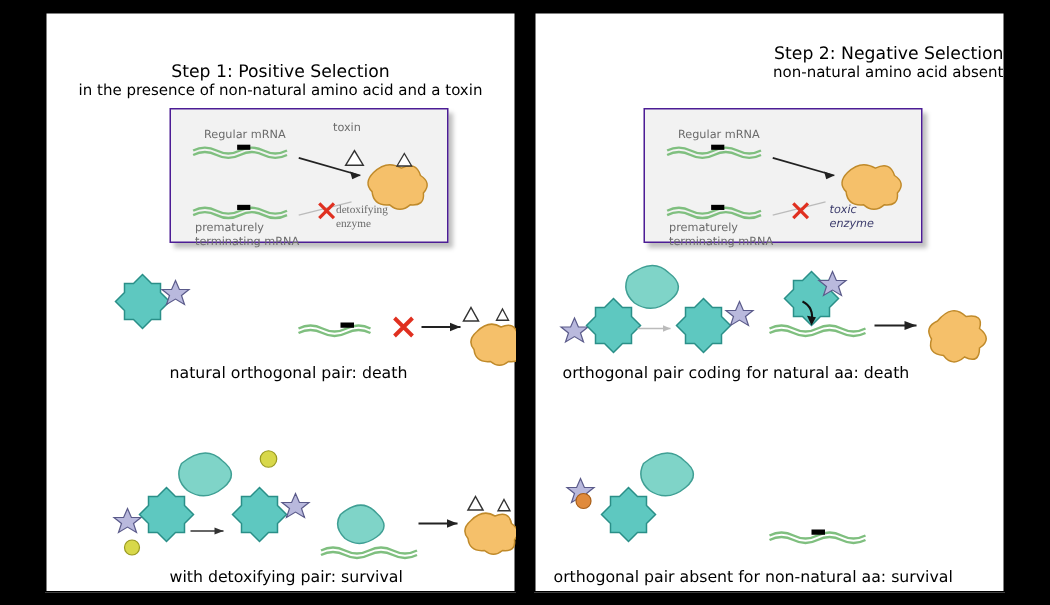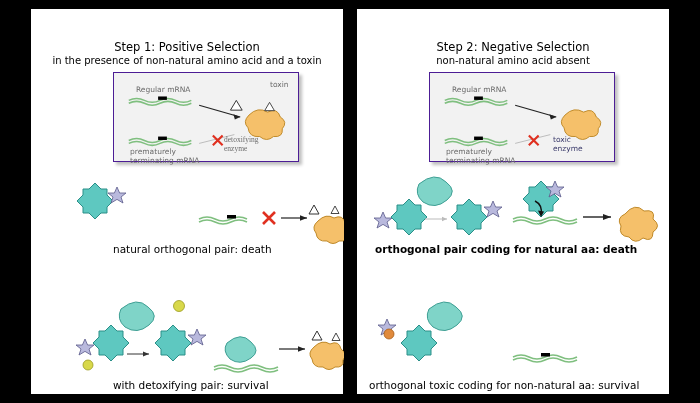--- a/index.html
+++ b/index.html
@@ -119,21 +119,21 @@
 
         <path d="M86 72 L122 63" fill="none" stroke="#bbbbbb" stroke-width="1"></path>
         <path d="M100 64 L110 74 M110 64 L100 74" stroke="#e03020" stroke-width="2.2"></path>
 
         <path d="M137 43 q9 -9 19 -3 q10 -5 13 5 q8 5 2 12 q1 9 -9 8 q-7 6 -14 0 q-11 1 -12 -9 q-6 -6 1 -13 z" fill="#f5c06a" stroke="#c08a2a" stroke-width="1"></path>
 
         <polygon points="124,28 130,38 118,38" fill="#ffffff" stroke="#333333" stroke-width="1"></polygon>
         <polygon points="158,30 163,38.5 153,38.5" fill="#ffffff" stroke="#333333" stroke-width="0.9"></polygon>
       </svg>
       <div class="lbl" style="left:22px; top:12px;">Regular mRNA</div>
-      <div class="lbl" style="left:108px; top:7px;margin-left:48px;">toxin</div>
+      <div class="lbl" style="left:108px; top:7px;">toxin</div>
       <div class="lbl" style="left:16px; top:74px;">prematurely
 terminating mRNA</div>
       <div class="lbl" style="left:110px; top:62px;font-family:Liberation Serif, serif;">detoxifying
 enzyme</div>
     </div>
 
     <svg class="svg-layer" viewBox="0 0 312 385">
 
       <g>
         <path d="M58 180 l6 -6 l6 6 l6 0 l0 6 l6 6 l-6 6 l0 6 l-6 0 l-6 6 l-6 -6 l-6 0 l0 -6 l-6 -6 l6 -6 l0 -6 z" fill="#5ec8c0" stroke="#2a8f88" stroke-width="1"></path>
@@ -181,21 +181,21 @@
       <polygon points="274,340 267,337.2 267,342.8" fill="#222222"></polygon>
       <polygon points="286,322 291,331 281,331" fill="#ffffff" stroke="#333333" stroke-width="1"></polygon>
       <polygon points="305,324 309,331.5 301,331.5" fill="#ffffff" stroke="#333333" stroke-width="0.9"></polygon>
       <path d="M283 338 q8 -8 16 -3 q9 -4 11 5 q7 5 2 11 q1 8 -8 7 q-6 5 -12 0 q-10 1 -11 -8 q-5 -6 2 -12 z" fill="#f5c06a" stroke="#c08a2a" stroke-width="1"></path>
     </svg>
     <div class="caption" style="left:82px; top:370px;">with detoxifying pair: survival</div>
   </div>
 
   <div class="panel panel-right">
 
-    <div class="panel-title" style="top:32px;">
+    <div class="panel-title" style="top:20px;text-align:right;">
       <span class="t1">Step 2: Negative Selection</span>
       <span class="t2">non-natural amino acid absent</span>
     </div>
 
     <div class="inset" style="left:72px; top:63px; width:186px; height:90px;">
       <svg class="svg-layer" viewBox="0 0 186 90">
         <path d="M14 28 q8 -4 16 0 q8 4 16 0 q8 -4 16 0 q8 4 16 0" fill="none" stroke="#7fbf7f" stroke-width="1.6"></path>
         <path d="M14 31 q8 -4 16 0 q8 4 16 0 q8 -4 16 0 q8 4 16 0" fill="none" stroke="#7fbf7f" stroke-width="1.6"></path>
         <rect x="44" y="24" width="9" height="3.5" fill="#000000"></rect>
         <path d="M14 69 q8 -4 16 0 q8 4 16 0 q8 -4 16 0 q8 4 16 0" fill="none" stroke="#7fbf7f" stroke-width="1.6"></path>
@@ -203,21 +203,21 @@
         <rect x="44" y="65" width="9" height="3.5" fill="#000000"></rect>
         <path d="M86 33 L128 45" fill="none" stroke="#222222" stroke-width="1.2"></path>
         <polygon points="128,45 121,42.2 122.5,47.6" fill="#222222"></polygon>
         <path d="M86 72 L122 63" fill="none" stroke="#bbbbbb" stroke-width="1"></path>
         <path d="M100 64 L110 74 M110 64 L100 74" stroke="#e03020" stroke-width="2.2"></path>
         <path d="M137 43 q9 -9 19 -3 q10 -5 13 5 q8 5 2 12 q1 9 -9 8 q-7 6 -14 0 q-11 1 -12 -9 q-6 -6 1 -13 z" fill="#f5c06a" stroke="#c08a2a" stroke-width="1"></path>
       </svg>
       <div class="lbl" style="left:22px; top:12px;">Regular mRNA</div>
       <div class="lbl" style="left:16px; top:74px;">prematurely
 terminating mRNA</div>
-      <div class="lbl-dark" style="left:123px; top:62px;">toxic
+      <div class="lbl-dark" style="left:123px; top:62px;font-style:italic;">toxic
 enzyme</div>
     </div>
 
     <svg class="svg-layer" viewBox="0 0 312 385">
 
       <polygon points="26,203 28.6,209 35,209 30,213 32,219 26,215.4 20,219 22,213 17,209 23.4,209" fill="#b9b9dd" stroke="#5a5a8a" stroke-width="0.8"></polygon>
       <path d="M46 196 l6 -6 l6 6 l6 0 l0 6 l6 6 l-6 6 l0 6 l-6 0 l-6 6 l-6 -6 l-6 0 l0 -6 l-6 -6 l6 -6 l0 -6 z" fill="#5ec8c0" stroke="#2a8f88" stroke-width="1"></path>
       <path d="M62 175 q16 -13 27 -2 q12 9 1 18 q-12 10 -24 2 q-9 -8 -4 -18 z" fill="#7fd4c8" stroke="#3f9f94" stroke-width="1"></path>
       <path d="M68 210 L90 210" fill="none" stroke="#bbbbbb" stroke-width="1"></path>
       <polygon points="90,210 85,207.8 85,212.2" fill="#bbbbbb"></polygon>
@@ -227,28 +227,28 @@
       <path d="M178 178 l6 -6 l6 6 l6 0 l0 6 l6 6 l-6 6 l0 6 l-6 0 l-6 6 l-6 -6 l-6 0 l0 -6 l-6 -6 l6 -6 l0 -6 z" fill="#5ec8c0" stroke="#2a8f88" stroke-width="1"></path>
       <polygon points="198,172 200.6,178 207,178 202,182 204,188 198,184.4 192,188 194,182 189,178 195.4,178" fill="#b9b9dd" stroke="#5a5a8a" stroke-width="0.8"></polygon>
       <path d="M156 210 q8 -4 16 0 q8 4 16 0 q8 -4 16 0 q8 4 16 0" fill="none" stroke="#7fbf7f" stroke-width="1.6"></path>
       <path d="M156 213 q8 -4 16 0 q8 4 16 0 q8 -4 16 0 q8 4 16 0" fill="none" stroke="#7fbf7f" stroke-width="1.6"></path>
       <path d="M184 206 q2 -10 -6 -14" fill="none" stroke="#111111" stroke-width="1.4"></path>
       <polygon points="184,208 181,201.5 187,202.5" fill="#111111"></polygon>
       <path d="M226 208 L254 208" fill="none" stroke="#222222" stroke-width="1.4"></path>
       <polygon points="254,208 246,205 246,211" fill="#222222"></polygon>
       <path d="M268 205 q10 -12 19 -3 q12 -2 9 8 q9 7 0 13 q0 11 -10 6 q-8 7 -14 -1 q-11 -1 -8 -11 q-5 -8 4 -12 z" fill="#f5c06a" stroke="#c08a2a" stroke-width="1"></path>
     </svg>
-    <div class="caption" style="left:18px; top:234px;font-weight:bold;">orthogonal pair coding for natural aa: death</div>
+    <div class="caption" style="left:18px; top:234px;">orthogonal pair coding for natural aa: death</div>
 
     <svg class="svg-layer" viewBox="0 0 312 385">
       <polygon points="30,310 32.6,316 39,316 34,320 36,326 30,322.4 24,326 26,320 21,316 27.4,316" fill="#b9b9dd" stroke="#5a5a8a" stroke-width="0.8"></polygon>
       <circle cx="32" cy="325" r="5" fill="#e08a3c" stroke="#a85e18" stroke-width="0.8"></circle>
       <path d="M56 322 l6 -6 l6 6 l6 0 l0 6 l6 6 l-6 6 l0 6 l-6 0 l-6 6 l-6 -6 l-6 0 l0 -6 l-6 -6 l6 -6 l0 -6 z" fill="#5ec8c0" stroke="#2a8f88" stroke-width="1"></path>
       <path d="M72 300 q16 -13 27 -2 q12 9 1 18 q-12 10 -24 2 q-9 -8 -4 -18 z" fill="#7fd4c8" stroke="#3f9f94" stroke-width="1"></path>
       <path d="M156 348 q8 -4 16 0 q8 4 16 0 q8 -4 16 0 q8 4 16 0" fill="none" stroke="#7fbf7f" stroke-width="1.6"></path>
       <path d="M156 351 q8 -4 16 0 q8 4 16 0 q8 -4 16 0 q8 4 16 0" fill="none" stroke="#7fbf7f" stroke-width="1.6"></path>
       <rect x="184" y="344" width="9" height="3.5" fill="#000000"></rect>
     </svg>
-    <div class="caption" style="left:12px; top:370px;">orthogonal toxic coding for non-natural aa:  survival</div>
+    <div class="caption" style="left:12px; top:370px;">orthogonal pair absent for non-natural aa:  survival</div>
   </div>
 
   <div class="divider" style="left:344px;"></div>
 </div>
 
 </body></html>

